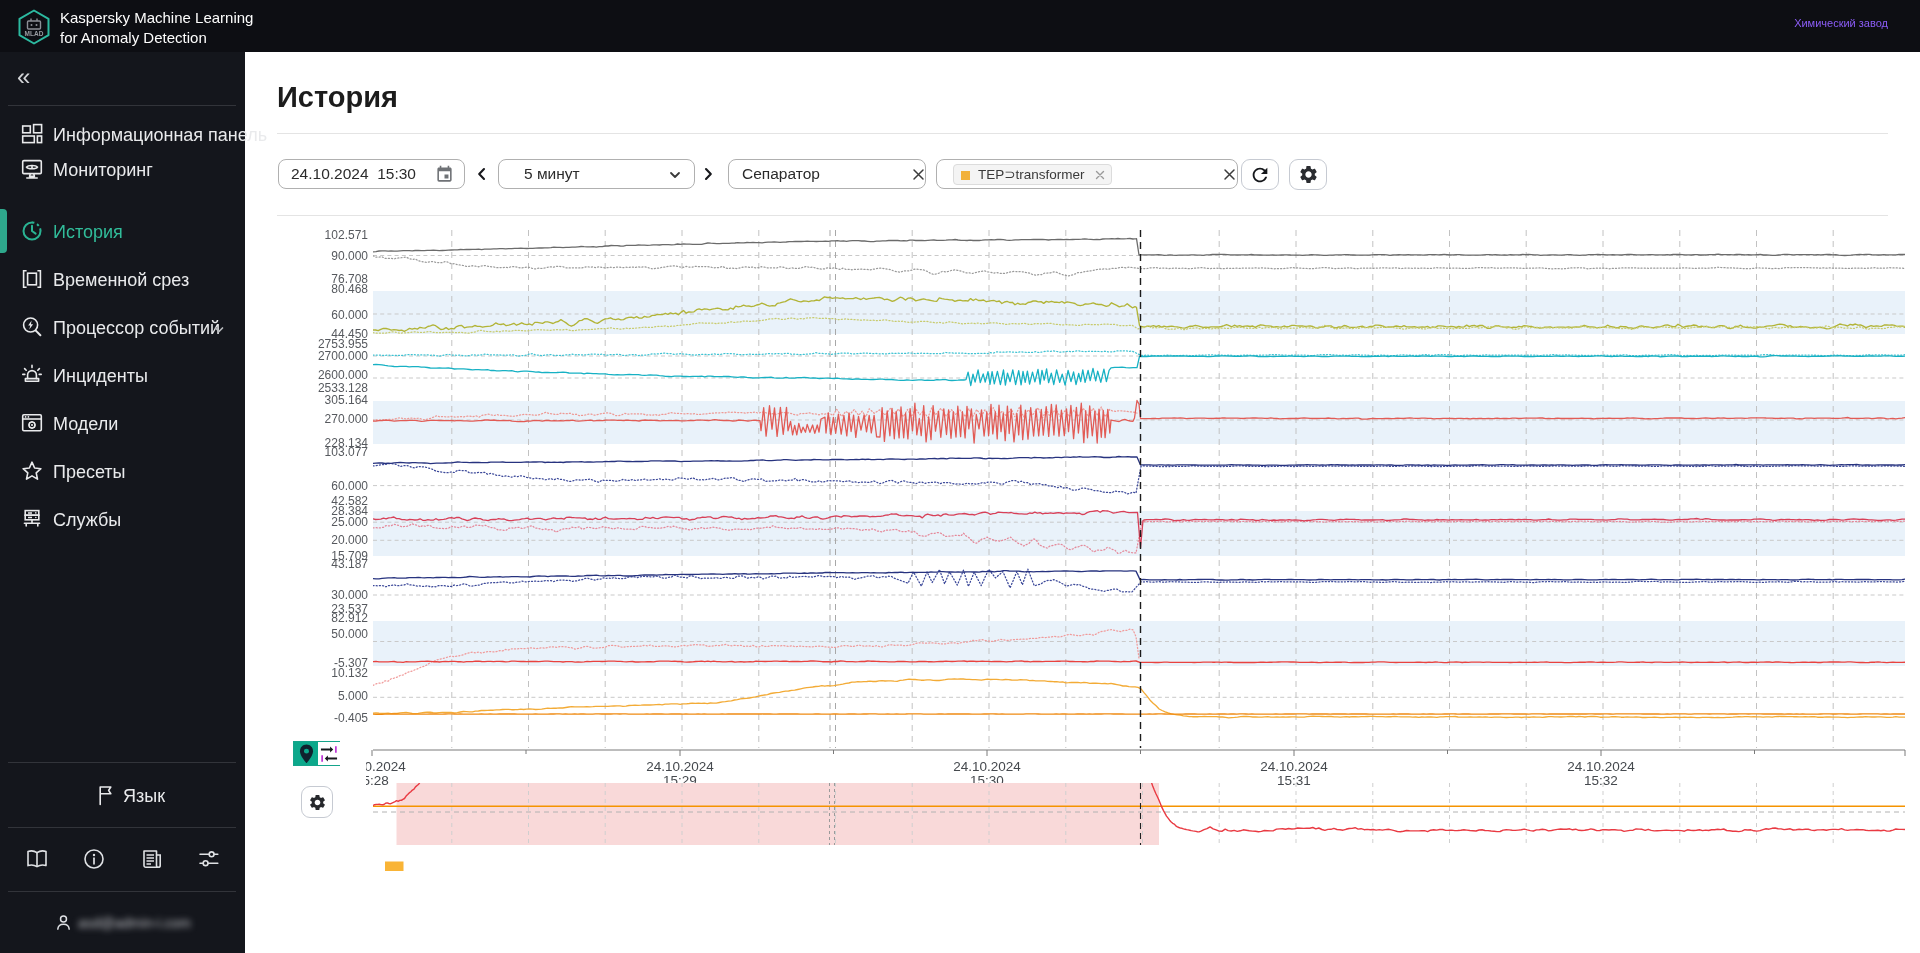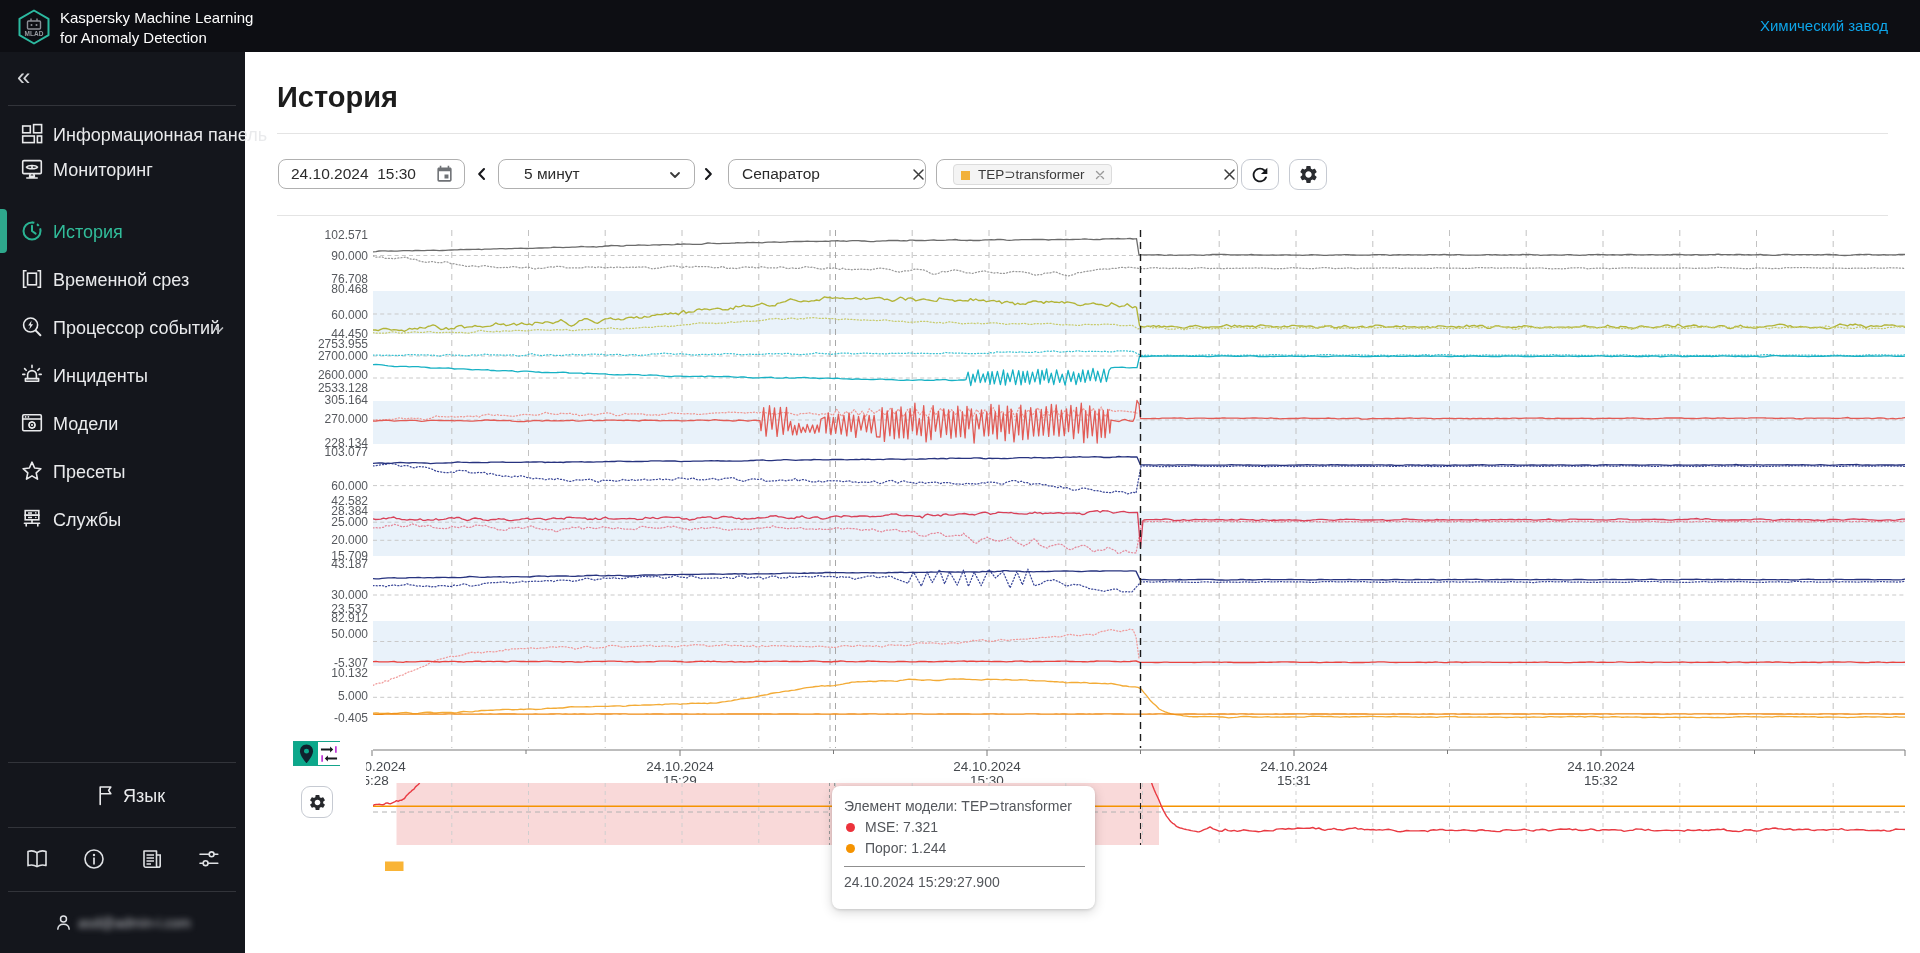--- a/index.html
+++ b/index.html
@@ -7,21 +7,21 @@
   html,body { width:1920px; height:953px; overflow:hidden;
     font-family:"Liberation Sans", sans-serif; background:#fff; }
   #header { position:absolute; left:0; top:0; width:1920px; height:52px;
     background:#0d0e13; color:#fff; z-index:5; }
   #sidebar { position:absolute; left:0; top:52px; width:245px; height:901px;
     background:#14161c; color:#e9eaec; z-index:4; }
   #main { position:absolute; left:245px; top:52px; width:1675px; height:901px;
     background:#fff; }
   .hdr-title { position:absolute; left:60px; top:8px; font-size:15px;
     line-height:20px; color:#fdfdfd; }
-  .hdr-right { position:absolute; right:32px; top:17px; font-size:15px; color:#0ea5e9; }
+  .hdr-right { position:absolute; right:32px; top:17px; font-size:11px; color:#8b5cf6; }
   .collapse { position:absolute; left:17px; top:11px; color:#d3d5d8; font-size:24px; letter-spacing:-1px; }
   .sdiv { position:absolute; left:8px; width:228px; border-top:1px solid #32343a; }
   .nav-item { position:absolute; left:0; width:245px; height:48px; }
   .nav-item .ic { position:absolute; left:21px; top:13px; width:22px; height:22px; }
   .nav-item .tx { position:absolute; left:53px; top:15px; font-size:18px; color:#e9eaec; white-space:nowrap; }
   .nav-item.active .tx { color:#31bd9a; }
   .nav-item.active .bar { position:absolute; left:0; top:2px; width:7px; height:44px;
     background:#2ea88c; border-radius:0 4px 4px 0; }
   .chev-d { position:absolute; right:22px; top:19px; width:10px; height:10px; }
   h1 { position:absolute; left:32px; top:29px; font-size:29px; font-weight:700; color:#1c1c1c; }
@@ -402,20 +402,13 @@
           <path d="M4.5 13.4 V20.4" stroke="#bb2fd4" stroke-width="1.8"></path>
           <path d="M20.8 16.9 H9.4" stroke="#17181c" stroke-width="2.2"></path>
           <path d="M10.8 13.7 L7.4 16.9 L10.8 20.1 Z" fill="#17181c"></path>
         </svg></div>
     </div>
   <div class="gearbtn">
       <svg width="19" height="19" viewBox="0 0 24 24" style="position:absolute;left:6px;top:6px;">
         <path d="M19.14 12.94c.04-.3.06-.61.06-.94 0-.32-.02-.64-.07-.94l2.03-1.58a.49.49 0 0 0 .12-.61l-1.92-3.32a.488.488 0 0 0-.59-.22l-2.39.96c-.5-.38-1.03-.7-1.62-.94l-.36-2.54a.484.484 0 0 0-.48-.41h-3.84c-.24 0-.43.17-.47.41l-.36 2.54c-.59.24-1.13.57-1.62.94l-2.39-.96c-.22-.08-.47 0-.59.22L2.74 8.87c-.12.21-.08.47.12.61l2.03 1.58c-.05.3-.09.63-.09.94s.02.64.07.94l-2.03 1.58a.49.49 0 0 0-.12.61l1.92 3.32c.12.22.37.29.59.22l2.39-.96c.5.38 1.03.7 1.62.94l.36 2.54c.05.24.24.41.48.41h3.84c.24 0 .44-.17.47-.41l.36-2.54c.59-.24 1.13-.56 1.62-.94l2.39.96c.22.08.47 0 .59-.22l1.92-3.32c.12-.22.07-.47-.12-.61l-2.01-1.58zM12 15.6c-1.98 0-3.6-1.62-3.6-3.6s1.62-3.6 3.6-3.6 3.6 1.62 3.6 3.6-1.62 3.6-3.6 3.6z" fill="#26282c"></path>
       </svg>
     </div>
-  <div id="tooltip">
-    <div>Элемент модели: TEP⊃transformer</div>
-    <div class="trow"><span class="dot" style="background:#ec323b;"></span>MSE: 7.321</div>
-    <div class="trow"><span class="dot" style="background:#f59300;"></span>Порог: 1.244</div>
-    <hr>
-    <div>24.10.2024 15:29:27.900</div>
-  </div>
 </div>
 
 </body></html>

